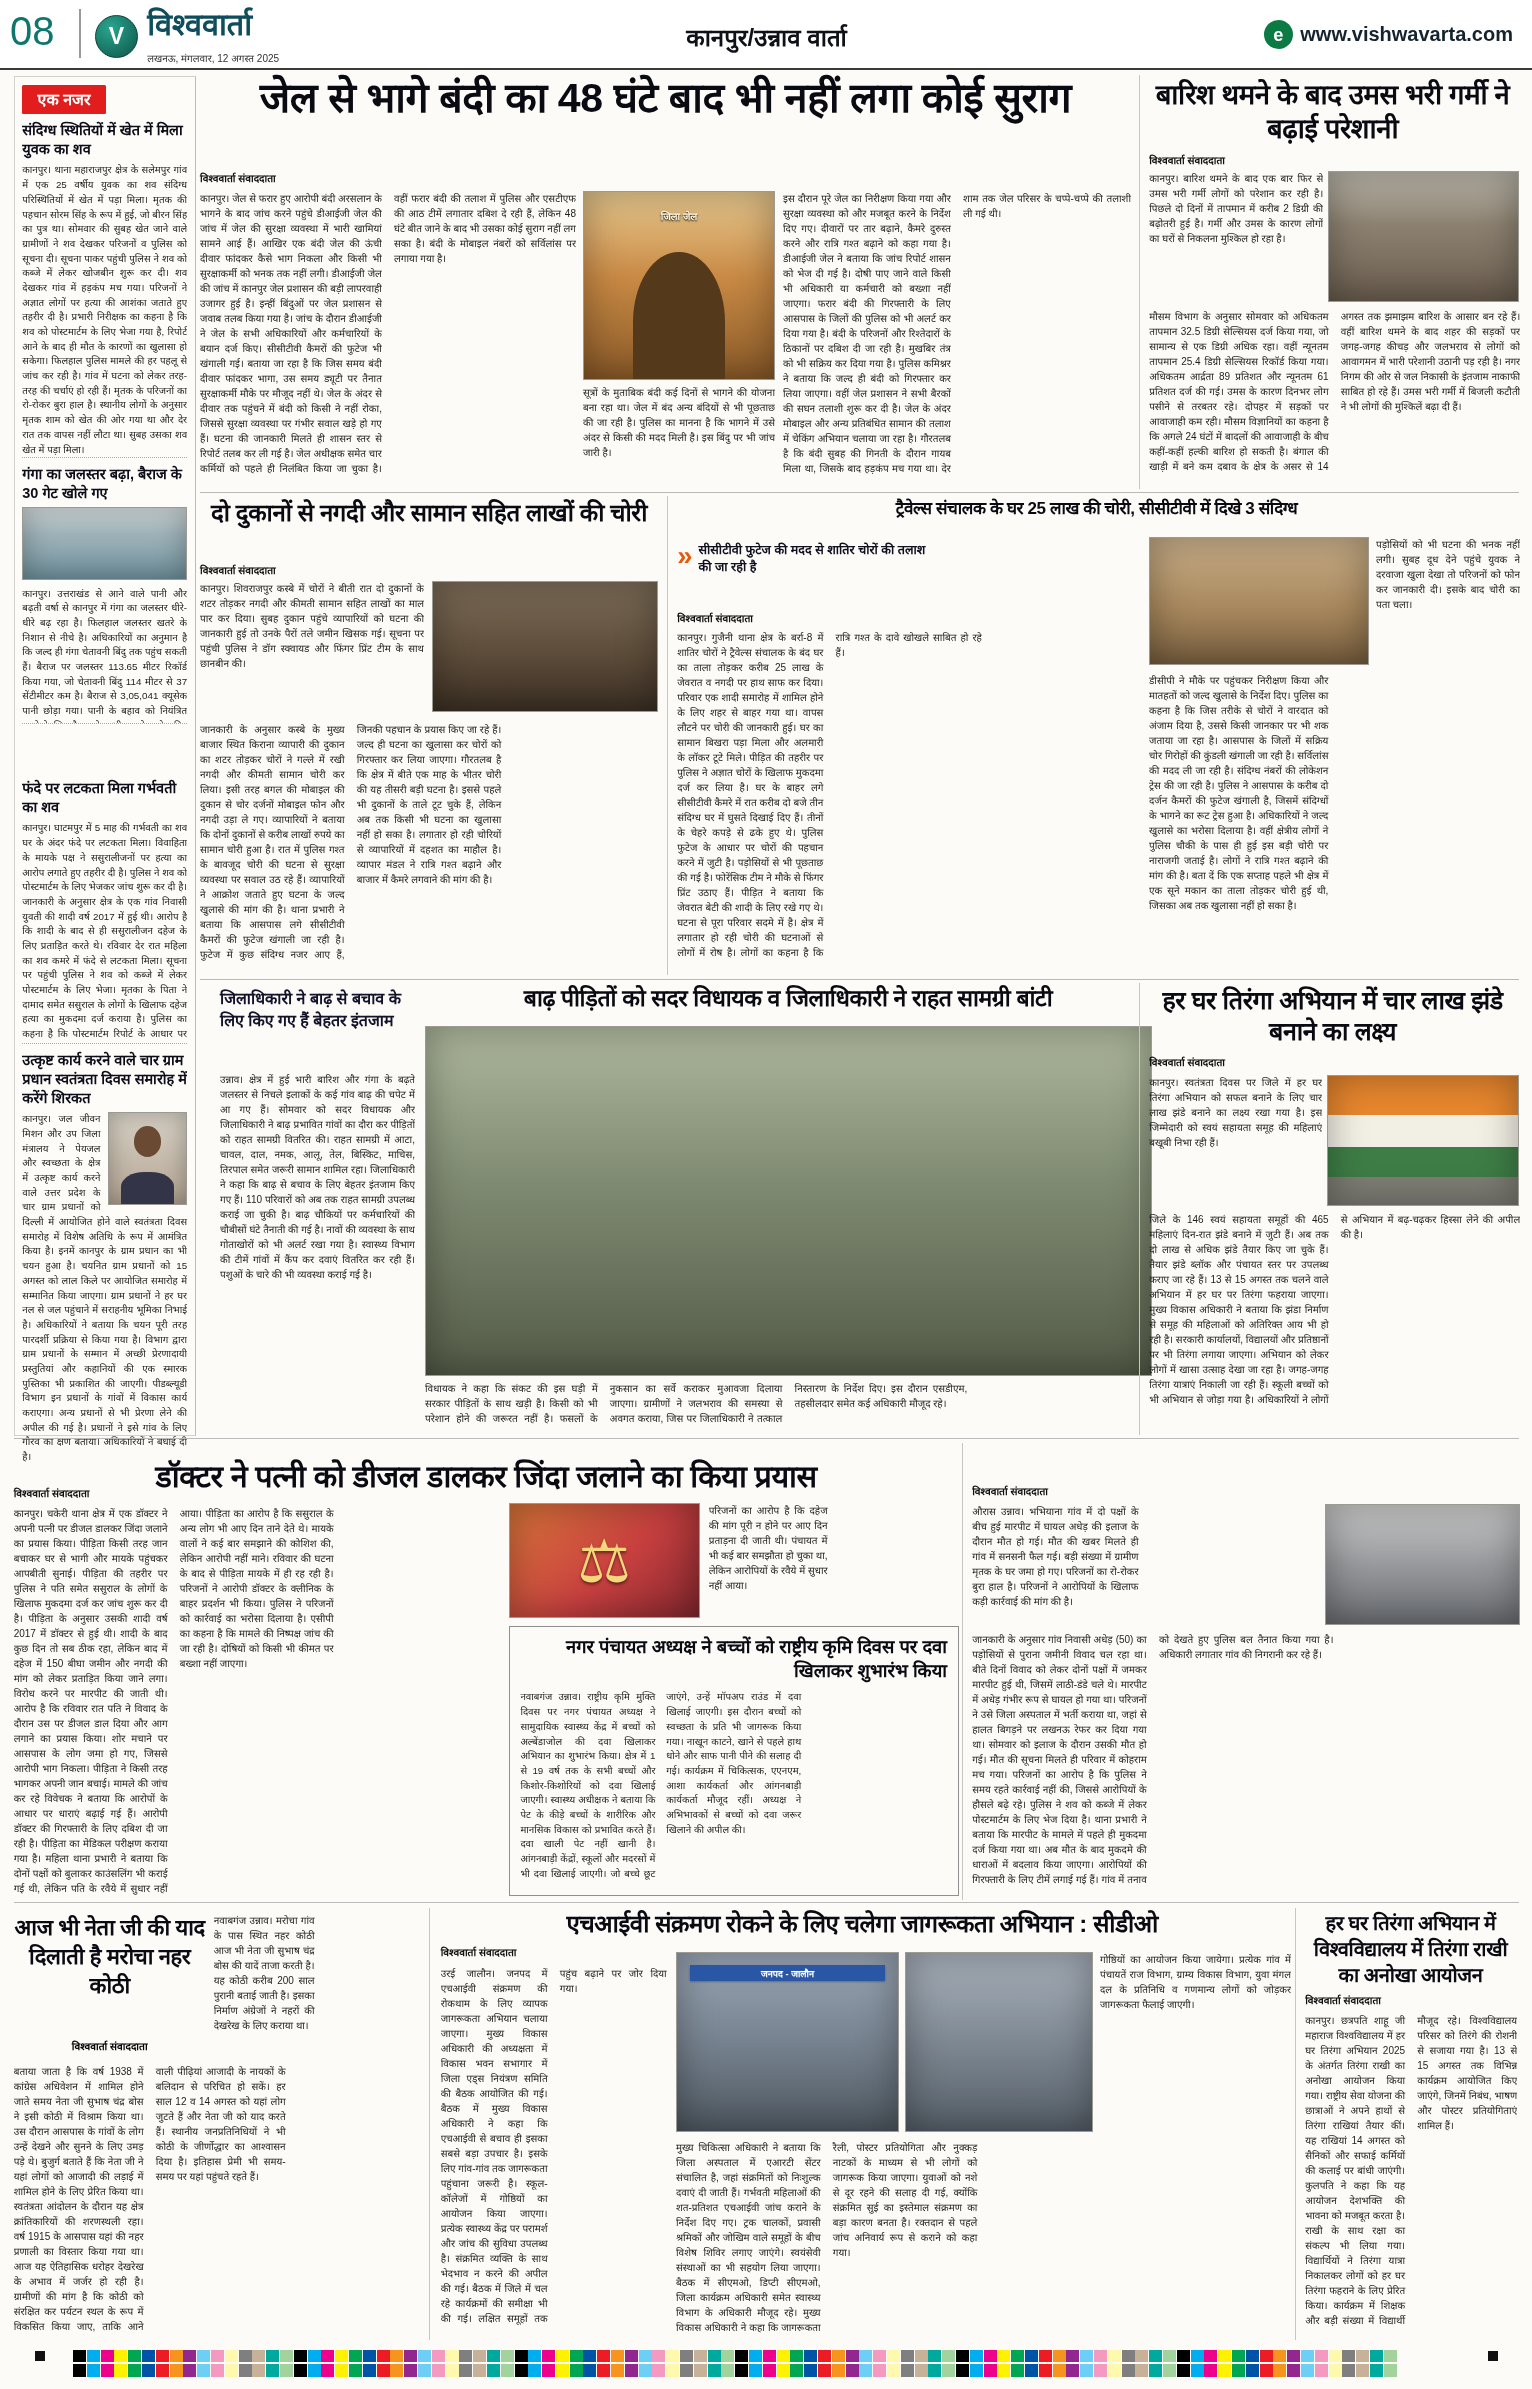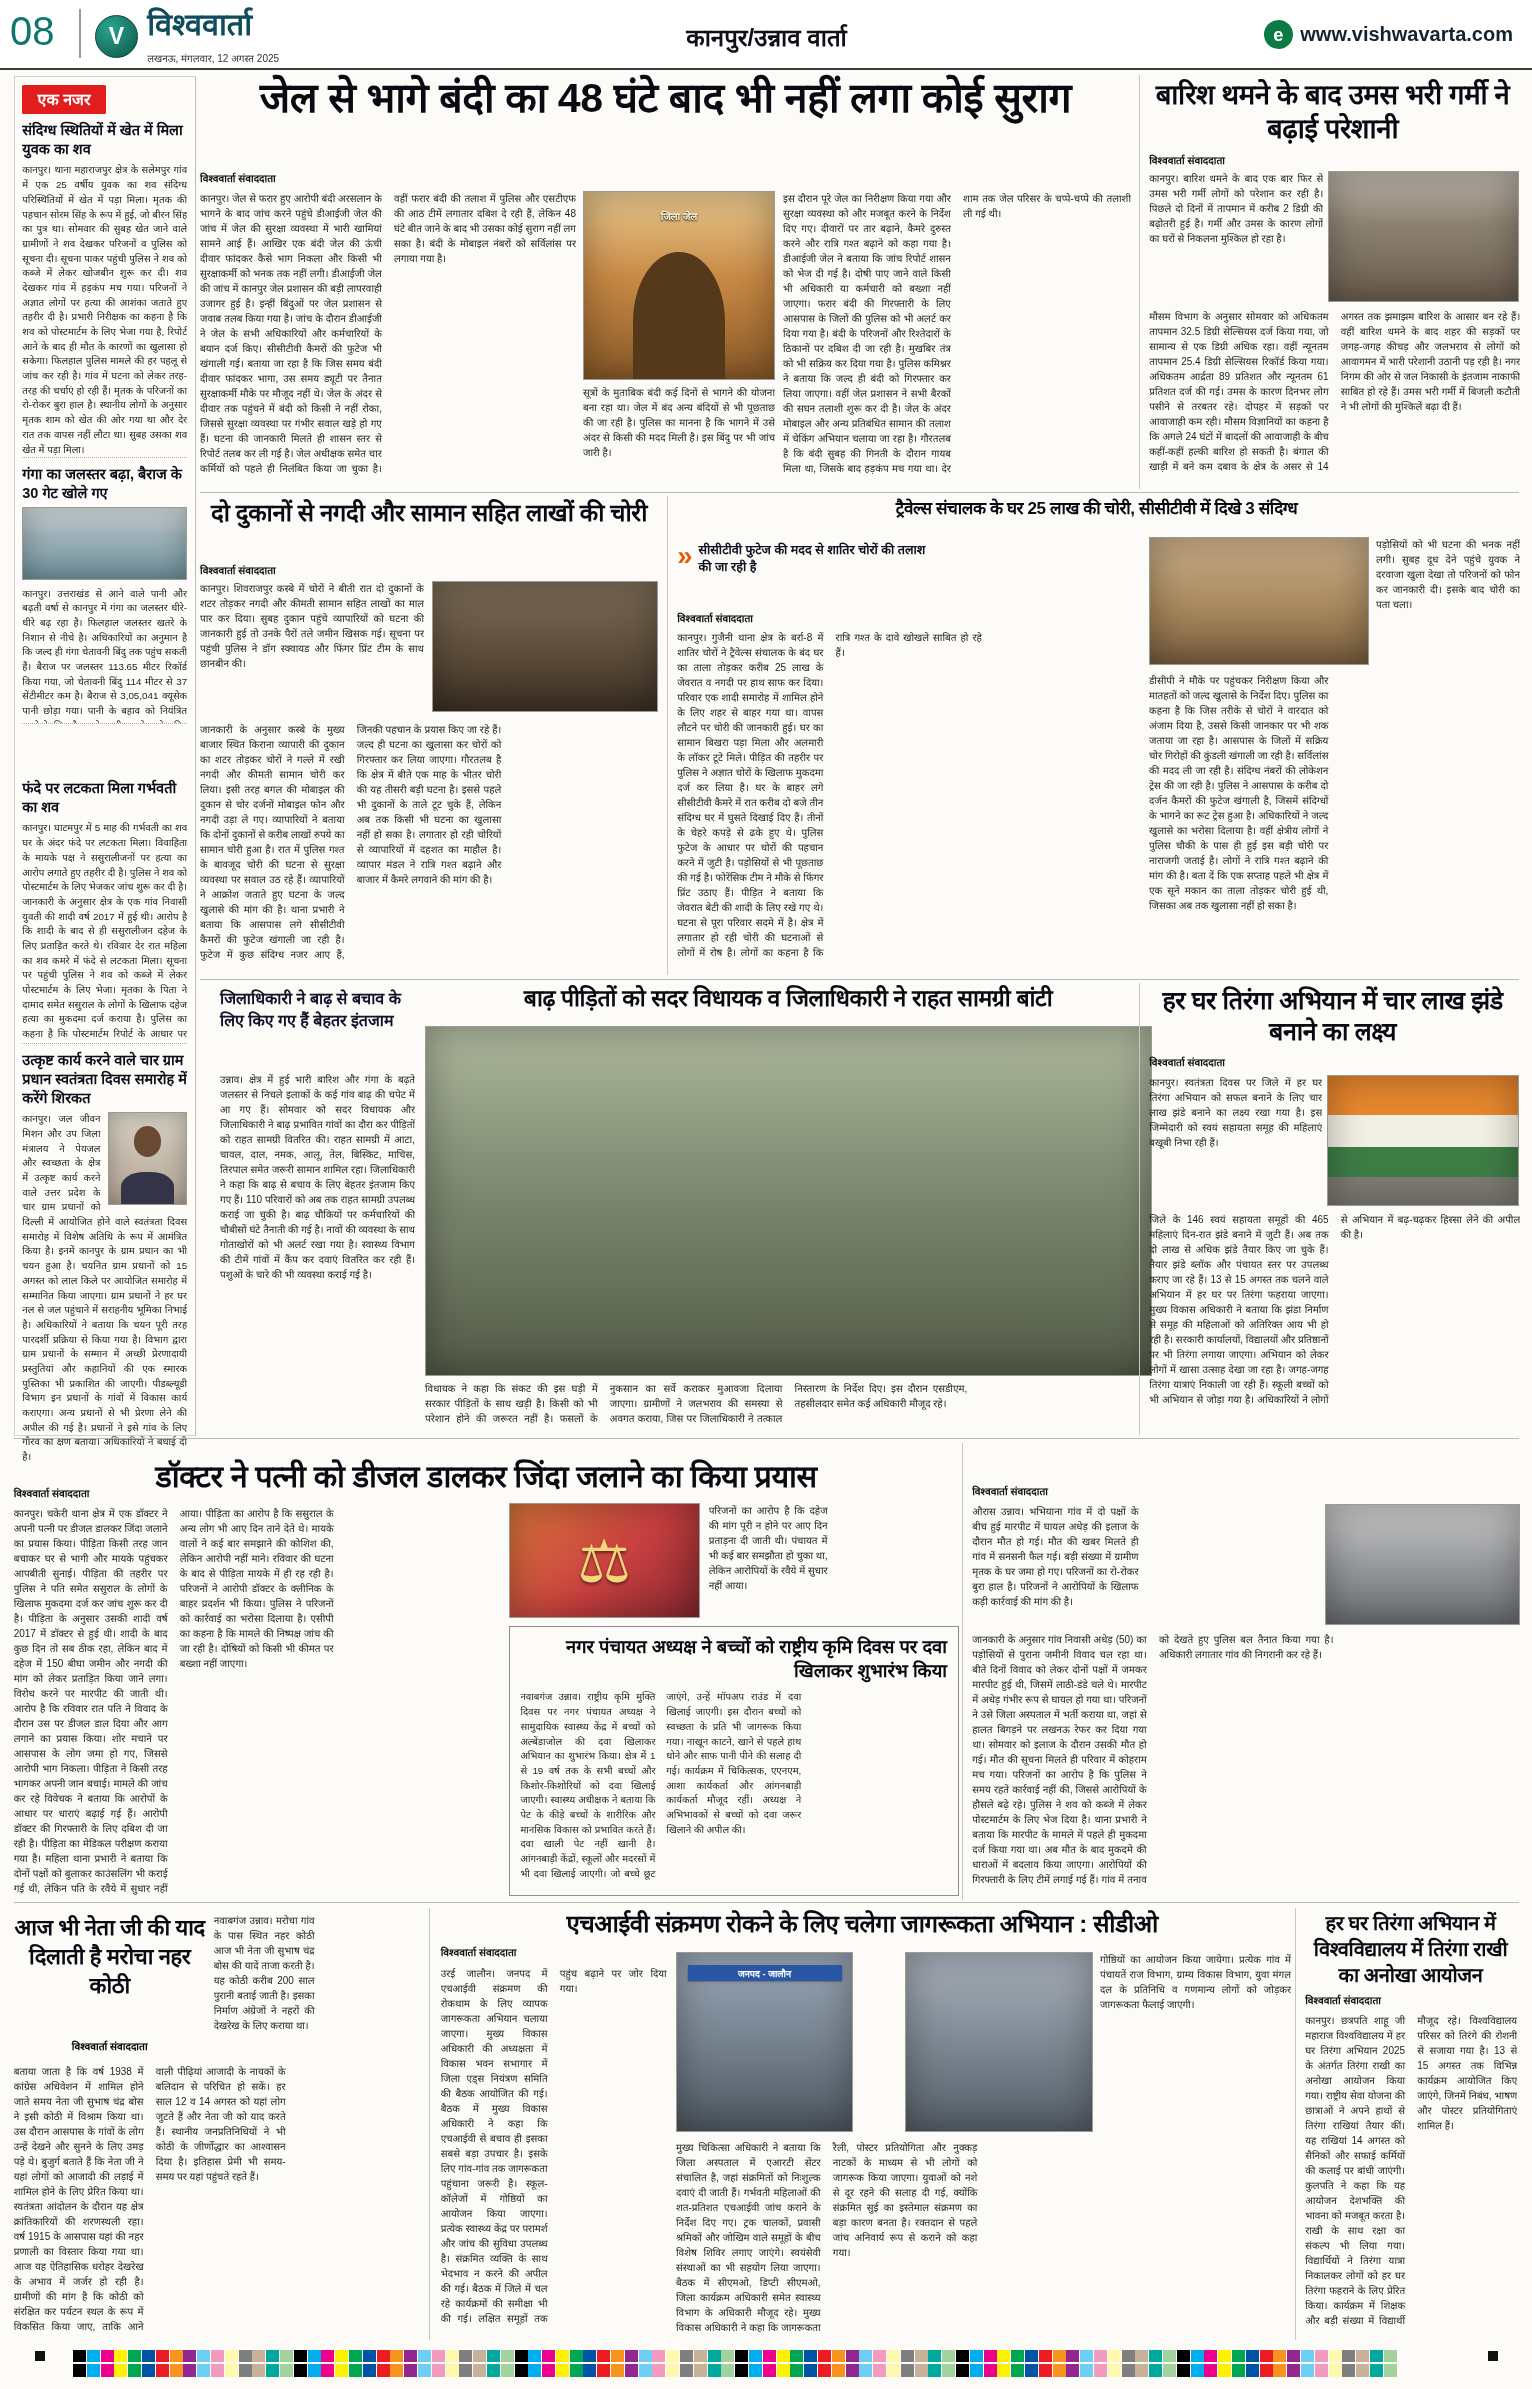--- a/index.html
+++ b/index.html
@@ -220,21 +220,21 @@
     <h2 class="hl net-hl">आज भी नेता जी की याद दिलाती है मरोचा नहर कोठी</h2>
     <div class="net-byline">विश्ववार्ता संवाददाता</div>
     <div class="zone cols2" style="left:200px; top:4.6px; width:214px; height:144px;">नवाबगंज उन्नाव। मरोचा गांव के पास स्थित नहर कोठी आज भी नेता जी सुभाष चंद्र बोस की यादें ताजा करती है। यह कोठी करीब 200 साल पुरानी बताई जाती है। इसका निर्माण अंग्रेजों ने नहरों की देखरेख के लिए कराया था।</div>
     <div class="zone cols3" style="left:0; top:156px; width:414px; height:276px;">बताया जाता है कि वर्ष 1938 में कांग्रेस अधिवेशन में शामिल होने जाते समय नेता जी सुभाष चंद्र बोस ने इसी कोठी में विश्राम किया था। उस दौरान आसपास के गांवों के लोग उन्हें देखने और सुनने के लिए उमड़ पड़े थे। बुजुर्ग बताते हैं कि नेता जी ने यहां लोगों को आजादी की लड़ाई में शामिल होने के लिए प्रेरित किया था। स्वतंत्रता आंदोलन के दौरान यह क्षेत्र क्रांतिकारियों की शरणस्थली रहा। वर्ष 1915 के आसपास यहां की नहर प्रणाली का विस्तार किया गया था। आज यह ऐतिहासिक धरोहर देखरेख के अभाव में जर्जर हो रही है। ग्रामीणों की मांग है कि कोठी को संरक्षित कर पर्यटन स्थल के रूप में विकसित किया जाए, ताकि आने वाली पीढ़ियां आजादी के नायकों के बलिदान से परिचित हो सकें। हर साल 12 व 14 अगस्त को यहां लोग जुटते हैं और नेता जी को याद करते हैं। स्थानीय जनप्रतिनिधियों ने भी कोठी के जीर्णोद्धार का आश्वासन दिया है। इतिहास प्रेमी भी समय-समय पर यहां पहुंचते रहते हैं।</div>
   </section>
 
   <section class="blk bl" style="left:429px; top:1908px; width:861px; height:432px;">
     <h2 class="hl hiv-hl">एचआईवी संक्रमण रोकने के लिए चलेगा जागरूकता अभियान : सीडीओ</h2>
     <div class="byline" style="left:10.7px; top:37px;">विश्ववार्ता संवाददाता</div>
     <div class="zone cols2" style="left:10.7px; top:58px; width:226px; height:374px;">उरई जालौन। जनपद में एचआईवी संक्रमण की रोकथाम के लिए व्यापक जागरूकता अभियान चलाया जाएगा। मुख्य विकास अधिकारी की अध्यक्षता में विकास भवन सभागार में जिला एड्स नियंत्रण समिति की बैठक आयोजित की गई। बैठक में मुख्य विकास अधिकारी ने कहा कि एचआईवी से बचाव ही इसका सबसे बड़ा उपचार है। इसके लिए गांव-गांव तक जागरूकता पहुंचाना जरूरी है। स्कूल-कॉलेजों में गोष्ठियों का आयोजन किया जाएगा। प्रत्येक स्वास्थ्य केंद्र पर परामर्श और जांच की सुविधा उपलब्ध है। संक्रमित व्यक्ति के साथ भेदभाव न करने की अपील की गई। बैठक में जिले में चल रहे कार्यक्रमों की समीक्षा भी की गई। लक्षित समूहों तक पहुंच बढ़ाने पर जोर दिया गया।</div>
-    <div class="photo ph-meeting" style="left:246px; top:44px; width:177px; height:180px;">
+    <div class="photo ph-meeting" style="left:246px; top:44px; width:223px; height:180px;">
       <div class="photo-banner">जनपद - जालौन</div>
     </div>
     <div class="photo ph-meeting2" style="left:475px; top:44px; width:188px; height:180px;"></div>
     <div class="zone" style="left:670px; top:44px; width:191px; height:180px;">गोष्ठियों का आयोजन किया जायेगा। प्रत्येक गांव में पंचायतें राज विभाग, ग्राम्य विकास विभाग, युवा मंगल दल के प्रतिनिधि व गणमान्य लोगों को जोड़कर जागरूकता फैलाई जाएगी।</div>
     <div class="zone cols4" style="left:246px; top:232px; width:615px; height:200px;">मुख्य चिकित्सा अधिकारी ने बताया कि जिला अस्पताल में एआरटी सेंटर संचालित है, जहां संक्रमितों को निःशुल्क दवाएं दी जाती हैं। गर्भवती महिलाओं की शत-प्रतिशत एचआईवी जांच कराने के निर्देश दिए गए। ट्रक चालकों, प्रवासी श्रमिकों और जोखिम वाले समूहों के बीच विशेष शिविर लगाए जाएंगे। स्वयंसेवी संस्थाओं का भी सहयोग लिया जाएगा। बैठक में सीएमओ, डिप्टी सीएमओ, जिला कार्यक्रम अधिकारी समेत स्वास्थ्य विभाग के अधिकारी मौजूद रहे। मुख्य विकास अधिकारी ने कहा कि जागरूकता रैली, पोस्टर प्रतियोगिता और नुक्कड़ नाटकों के माध्यम से भी लोगों को जागरूक किया जाएगा। युवाओं को नशे से दूर रहने की सलाह दी गई, क्योंकि संक्रमित सुई का इस्तेमाल संक्रमण का बड़ा कारण बनता है। रक्तदान से पहले जांच अनिवार्य रूप से कराने को कहा गया।</div>
   </section>
 
   <section class="blk bl" style="left:1295px; top:1908px; width:224px; height:432px;">
     <h2 class="hl uni-hl">हर घर तिरंगा अभियान में विश्वविद्यालय में तिरंगा राखी का अनोखा आयोजन</h2>
     <div class="byline" style="left:9.2px; top:85px;">विश्ववार्ता संवाददाता</div>

